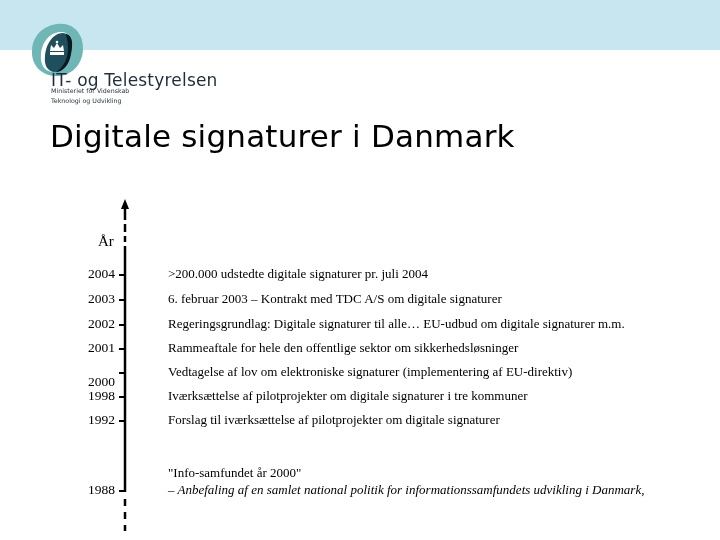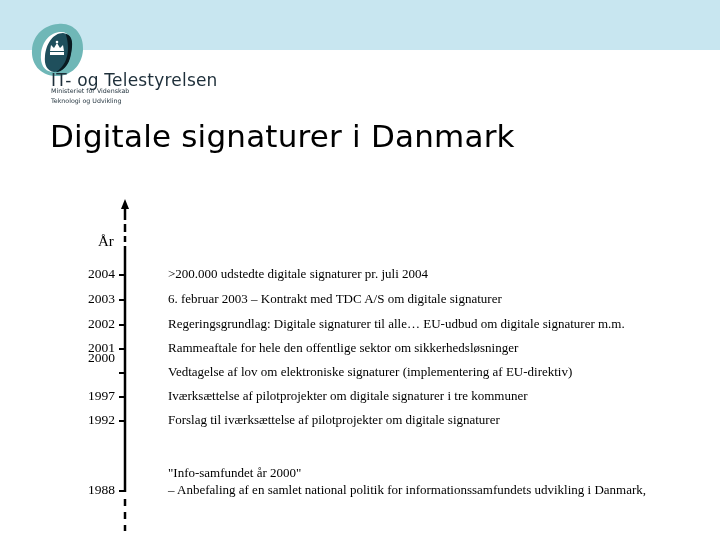--- a/index.html
+++ b/index.html
@@ -39,21 +39,21 @@
   .year {
     position: absolute; left: 85px; width: 30px; font-size: 13.5px; text-align: right;
   }
   .event {
     position: absolute; left: 168px; font-size: 13px; white-space: nowrap;
   }
   .event-multi {
     position: absolute; left: 168px; top: 465px; font-size: 13px; line-height: 16.5px;
     white-space: nowrap;
   }
-  .event-multi .it { }
+  .event-multi .it { font-style: italic; }
 </style>
 </head>
 <body>
 
 <div class="top-band"></div>
 
 <svg class="logo" viewBox="0 0 58 56">
   <path d="M30 2 C45 0 56 12 55 28 C54 44 42 55 27 54 C12 53 3 42 4 28 C5 13 16 3 30 2 Z" fill="#6fb7b7"></path>
   <path d="M33 10 C42 10 44 18 42 30 C40 42 33 50 24 50 C16 49 12 42 13 32 C14 20 22 10 33 10 Z" fill="#ffffff"></path>
   <path d="M35 11 C44 12 45 20 43 31 C41 43 34 50 26 50 C19 49 16 43 17 34 C18 22 25 11 35 11 Z" fill="#1f4f5c"></path>
@@ -101,24 +101,24 @@
 
 <div class="year" style="top:291px">2003</div>
 <div class="event" style="top:291px">6. februar 2003 – Kontrakt med TDC A/S om digitale signaturer</div>
 
 <div class="year" style="top:316px">2002</div>
 <div class="event" style="top:316px">Regeringsgrundlag: Digitale signaturer til alle… EU-udbud om digitale signaturer m.m.</div>
 
 <div class="year" style="top:340px">2001</div>
 <div class="event" style="top:340px">Rammeaftale for hele den offentlige sektor om sikkerhedsløsninger</div>
 
-<div class="year" style="top:350px">2000</div>
+<div class="year" style="top:374px">2000</div>
 <div class="event" style="top:364px">Vedtagelse af lov om elektroniske signaturer (implementering af EU-direktiv)</div>
 
-<div class="year" style="top:388px">1997</div>
+<div class="year" style="top:388px">1998</div>
 <div class="event" style="top:388px">Iværksættelse af pilotprojekter om digitale signaturer i tre kommuner</div>
 
 <div class="year" style="top:412px">1992</div>
 <div class="event" style="top:412px">Forslag til iværksættelse af pilotprojekter om digitale signaturer</div>
 
 <div class="year" style="top:482px">1988</div>
 <div class="event-multi">
   <div>"Info-samfundet år 2000"</div>
   <div class="it">– Anbefaling af en samlet national politik for informationssamfundets udvikling i Danmark,</div>
 </div>

